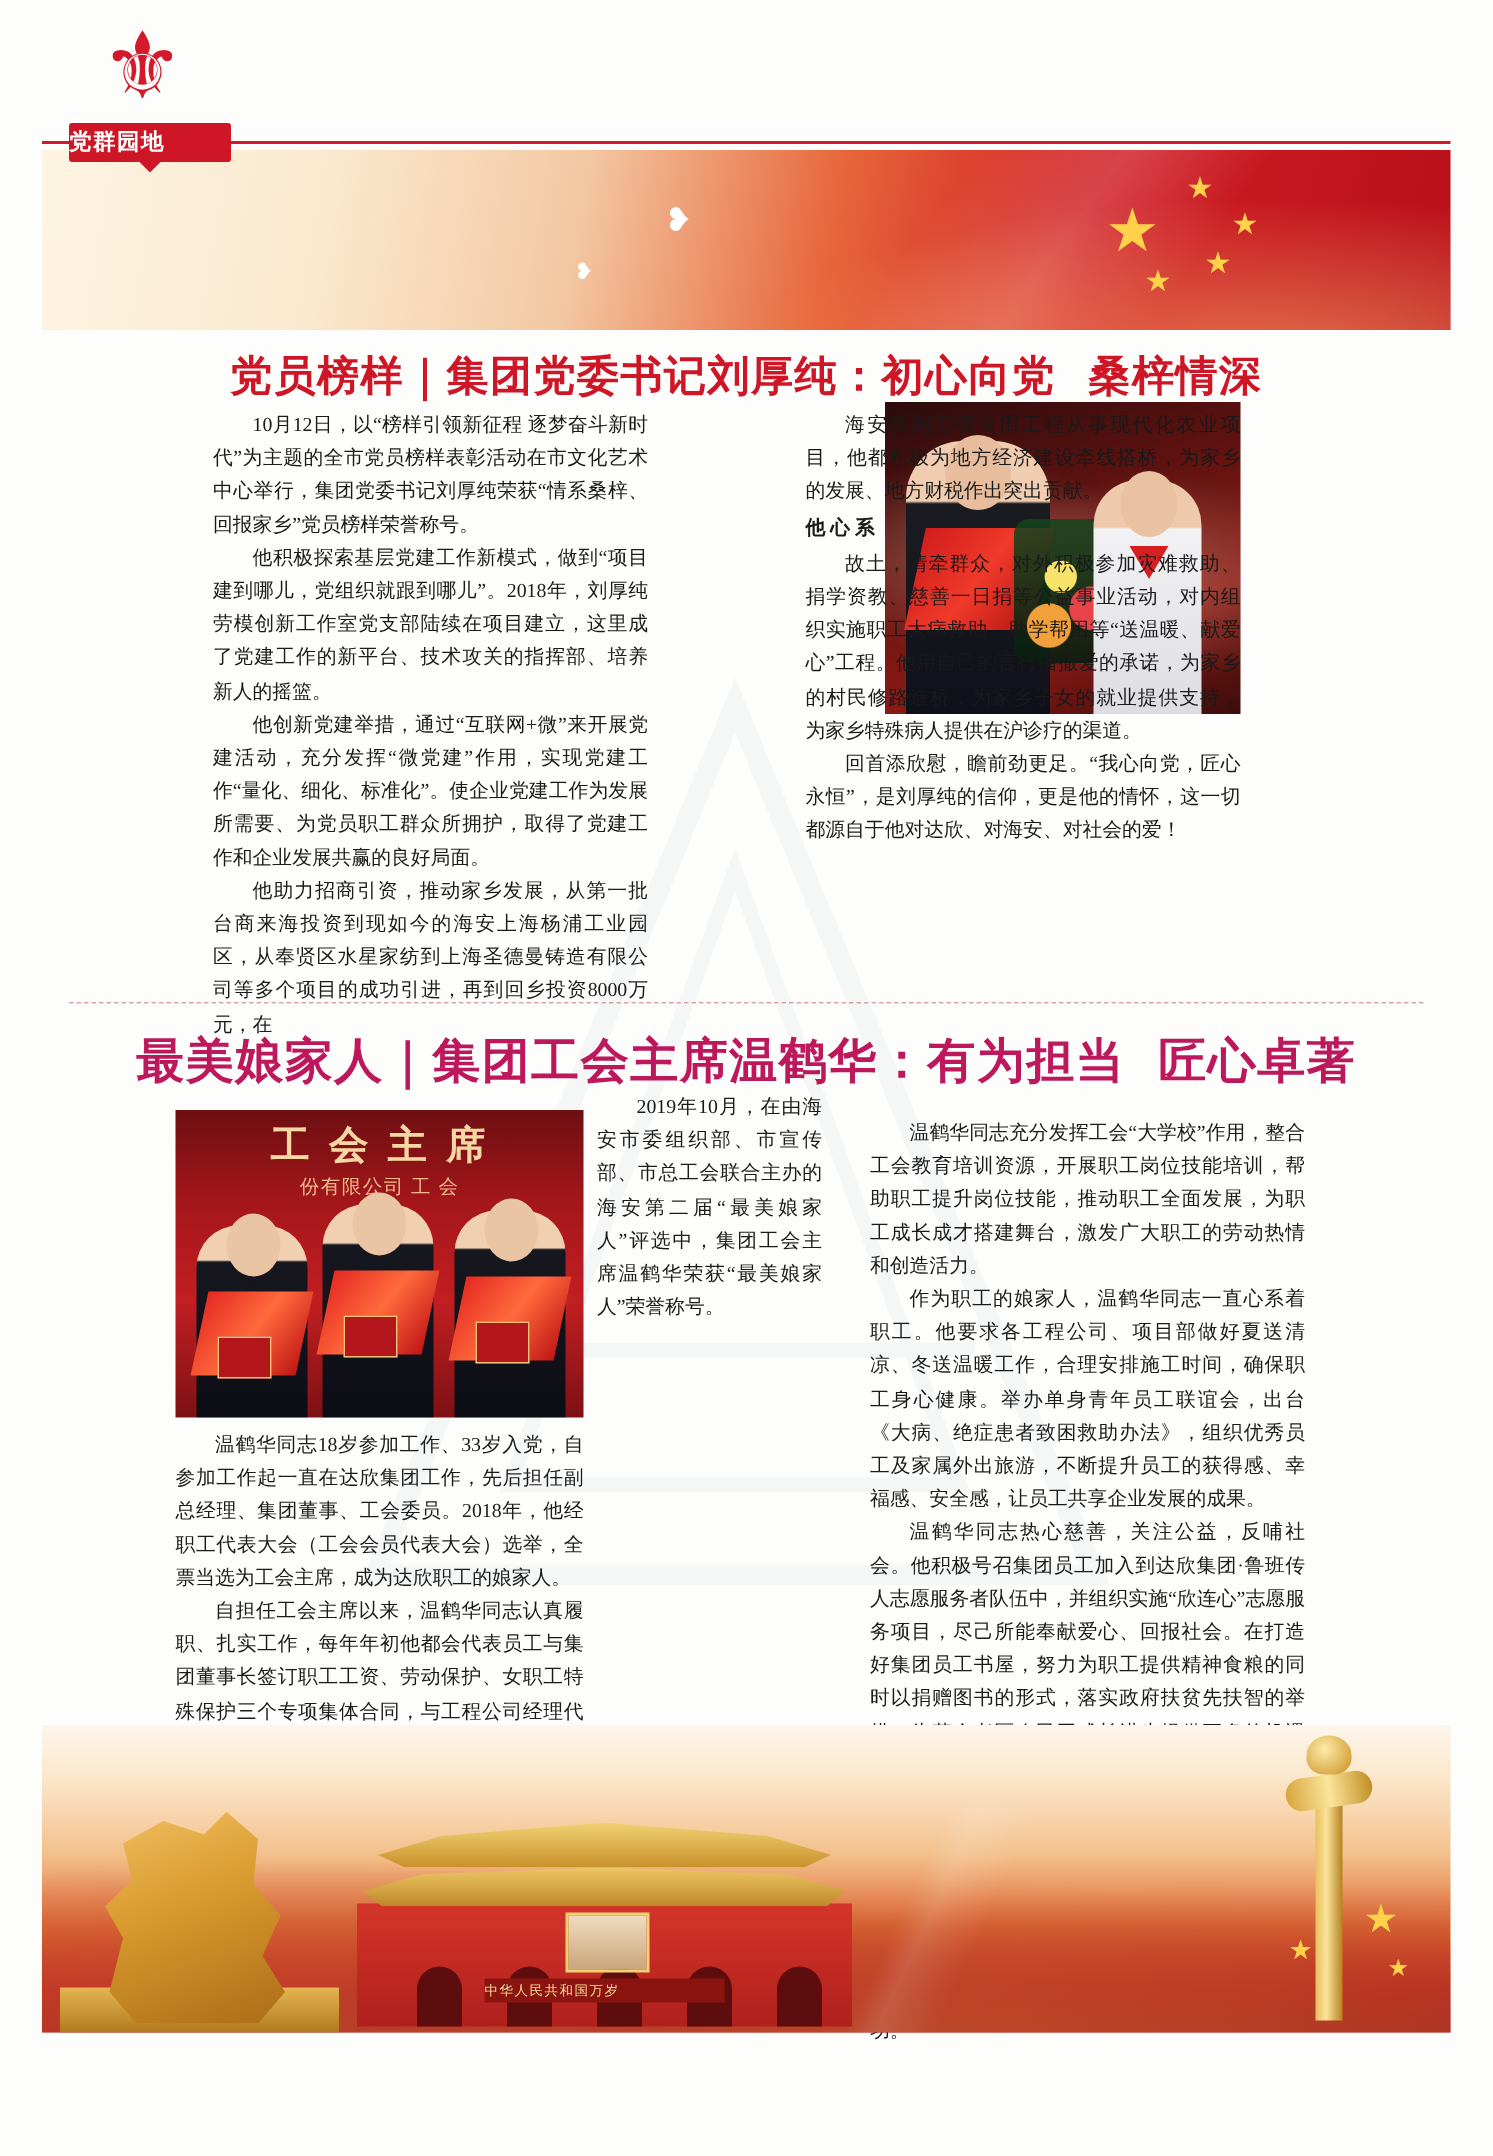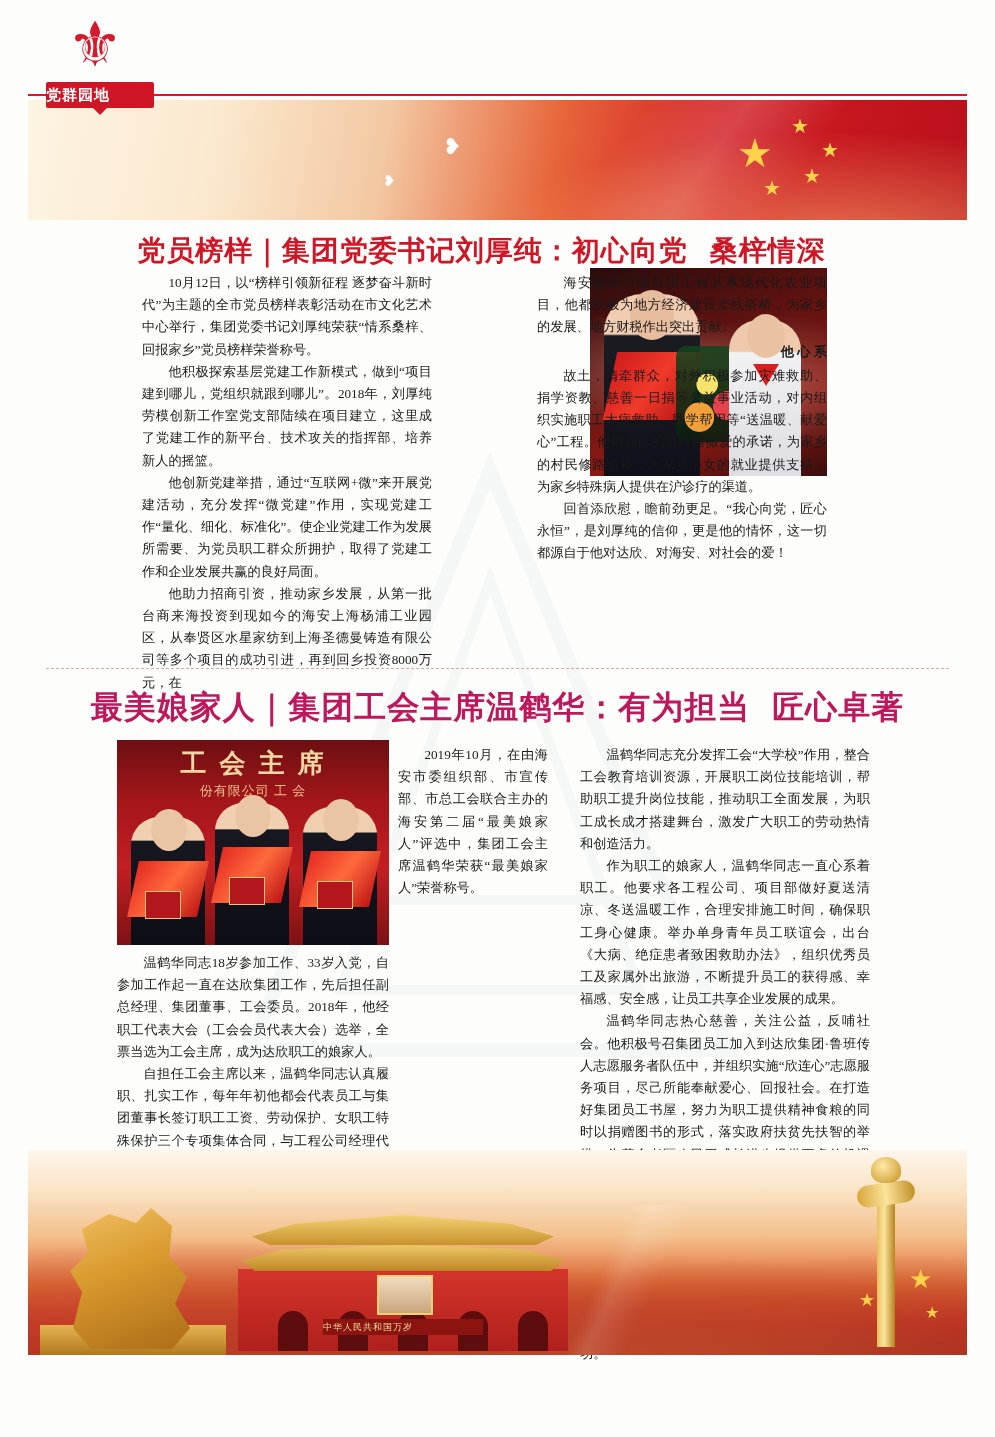--- a/index.html
+++ b/index.html
@@ -178,21 +178,21 @@
     left: 210px; top: 430px;
     width: 560px; height: 640px;
     opacity: .10;
     pointer-events: none;
   }
   .watermark svg { width: 100%; height: 100%; }
 
   
   .headline1 {
     position: absolute;
-    left: 12px; top: 232px;
+    left: 28px; top: 232px;
     width: 939px;
     text-align: center;
     font-size: 28px;
     font-weight: bold;
     color: #cf1626;
     letter-spacing: 1px;
     font-family: "DejaVu Serif", serif;
     white-space: nowrap;
   }
   .headline1 .seg2 { margin-left: 22px; }
@@ -242,21 +242,21 @@
   .ph-boy { position: absolute; right: 26px; top: 52px; width: 72px; height: 156px;
     background: linear-gradient(180deg, #eec9ab 0%, #eec9ab 20%, #f2f2f4 21%, #dcdce2 100%);
     border-radius: 30px 30px 0 0; }
   .ph-boy .head { position: absolute; left: 18px; top: -6px; width: 38px; height: 44px; background: #e9c2a2; border-radius: 50%; }
   .ph-boy .tie { position: absolute; left: 24px; top: 44px; width: 0; height: 0;
     border-left: 13px solid transparent; border-right: 13px solid transparent; border-top: 22px solid #d51f20; }
 
   .sub-heading {
     font-size: 13.2px;
     line-height: 22.2px;
-    text-align: right;
+    text-align: left;
     font-weight: bold;
     color: #1a1a1a;
     margin: 2px 0;
   }
 
   .divider-dashed {
     position: absolute;
     left: 46px; top: 668px;
     width: 903px;
     height: 0;
@@ -319,21 +319,21 @@
   .p2-person .head { position: absolute; left: 20px; top: -8px; width: 36px; height: 42px; background: #eac5a4; border-radius: 50%; }
   .p2-person .sash { position: absolute; left: 2px; top: 44px; width: 70px; height: 56px;
     background: linear-gradient(120deg, #e52a22 0%, #ff6a3c 50%, #c11616 100%); transform: skewX(-12deg); }
   .p2-person .book { position: absolute; left: 14px; top: 74px; width: 34px; height: 26px; background: #b3161b; border: 1px solid #f0c57a; }
   .p2a { left: 14px; }
   .p2b { left: 98px; height: 142px; }
   .p2c { left: 186px; height: 138px; }
 
   #a2c1 { left: 117px; top: 744px; width: 272px; }
   #a2c1.textblock { top: 952px; }
-  #a2c2 { left: 398px; top: 744px; width: 150px; }
+  #a2c2 { left: 398px; top: 727px; width: 150px; }
   #a2c3 { left: 580px; top: 744px; width: 290px; }
 
   
   .footerart {
     position: absolute;
     left: 28px; top: 1150px;
     width: 939px;
     height: 205px;
     background: linear-gradient(180deg, #fdf6ec 0%, #fbe6c9 18%, #f3c08c 42%, #e06a35 66%, #cf2e22 86%, #b71a18 100%);
     overflow: hidden;

